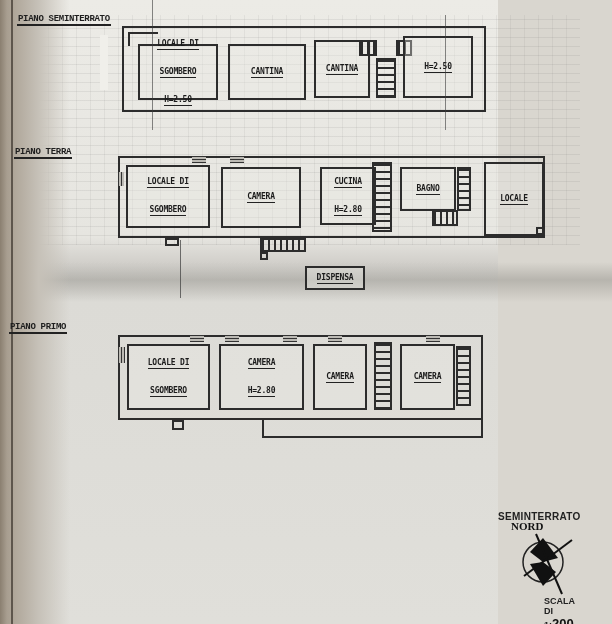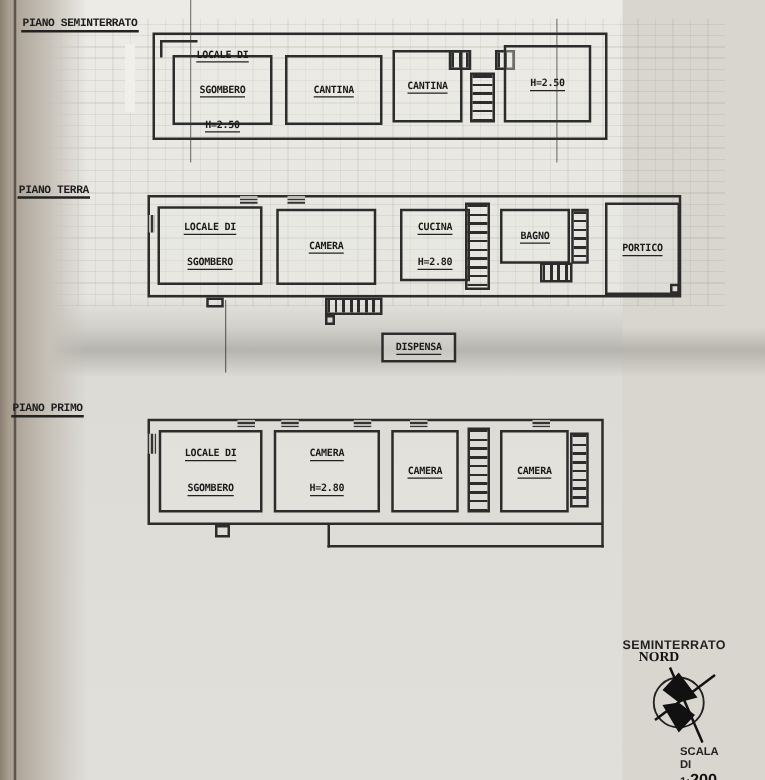--- a/index.html
+++ b/index.html
@@ -82,21 +82,21 @@
       <span class="room-label">CUCINA</span>
       <span class="room-label sub">H=2.80</span>
     </div>
     <div class="stairs" style="left:372px;top:162px;width:20px;height:70px;"></div>
     <div class="room" style="left:400px;top:167px;width:56px;height:44px;">
       <span class="room-label">BAGNO</span>
     </div>
     <div class="stairs" style="left:457px;top:167px;width:14px;height:44px;"></div>
     <div class="stairs-v" style="left:432px;top:210px;width:26px;height:16px;"></div>
     <div class="room" style="left:484px;top:162px;width:60px;height:74px;">
-      <span class="room-label">PORTICO</span>
+      <span class="room-label">LOCALE</span>
     </div>
     <div class="wall" style="left:536px;top:227px;width:8px;height:8px;"></div>
 
     <div class="stairs-v" style="left:260px;top:238px;width:46px;height:14px;"></div>
     <div class="wall" style="left:260px;top:252px;width:8px;height:8px;"></div>
     <div class="room" style="left:305px;top:238px;width:60px;height:24px;margin-top:28px;">
       <span class="room-label">DISPENSA</span>
     </div>
     <div class="wall" style="left:165px;top:238px;width:14px;height:8px;"></div>
     <div class="dline" style="left:180px;top:240px;width:1px;height:58px;opacity:.7;"></div>

